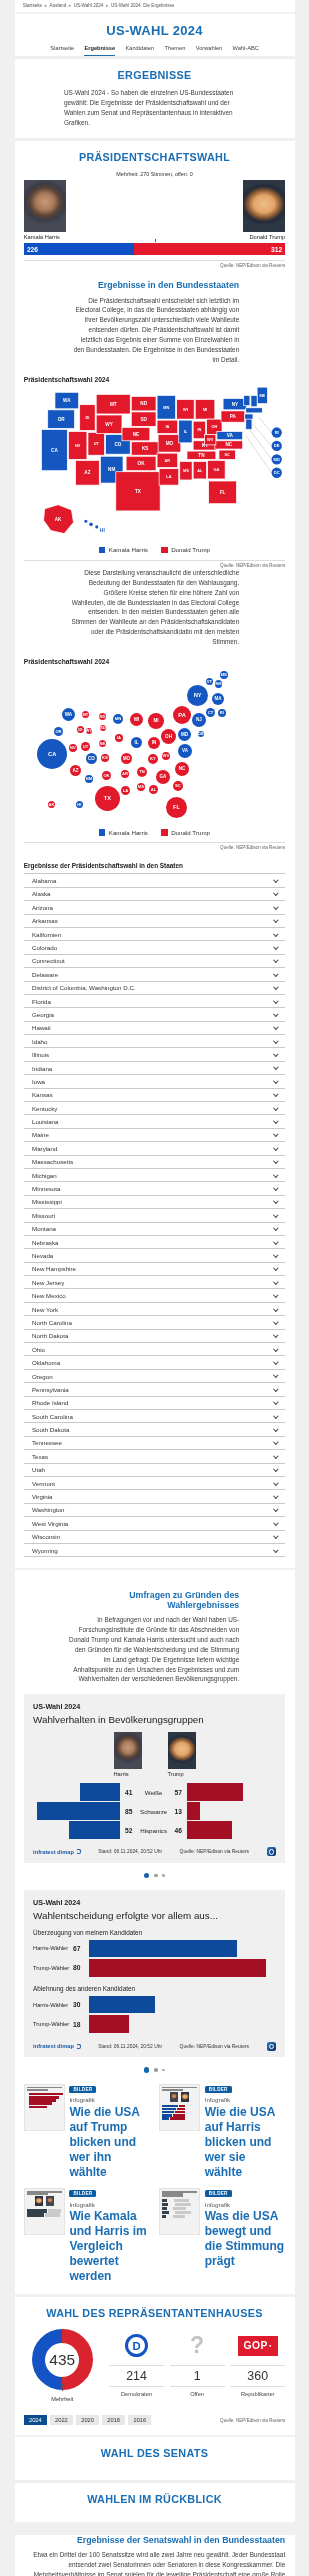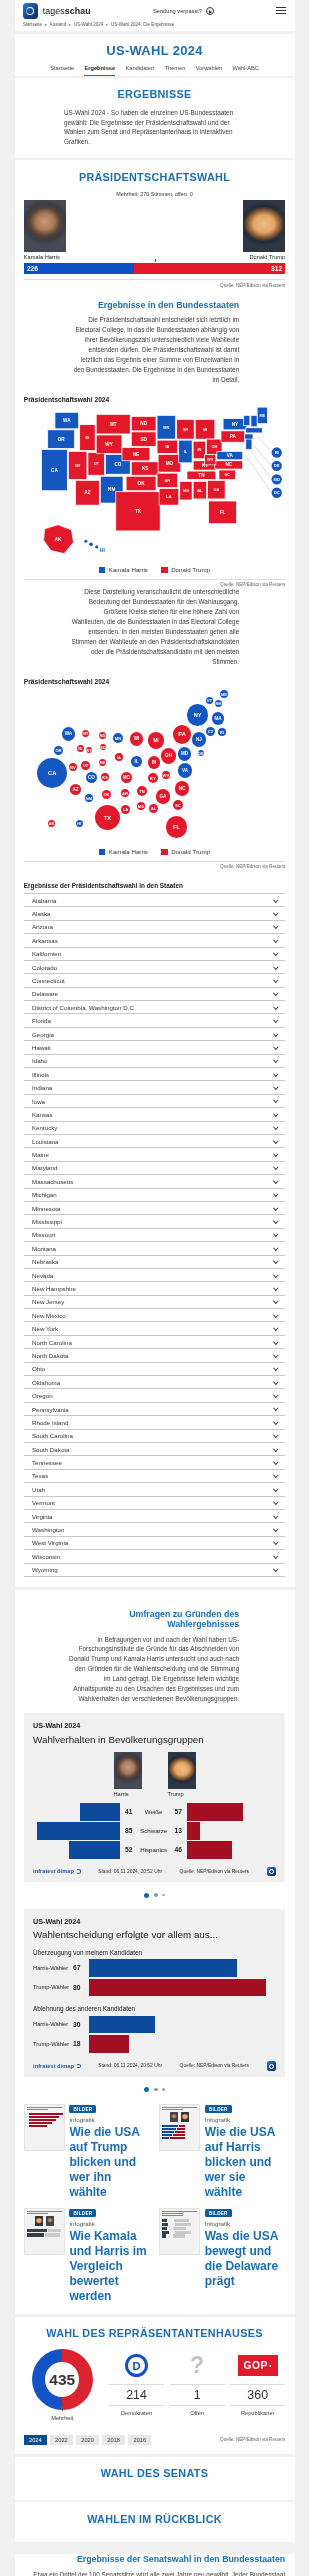--- a/index.html
+++ b/index.html
@@ -130,21 +130,21 @@
   .tphoto { width:8.2px; height:10.3px; }
   .badge { display:inline-block; background:#0b5da0; color:#fff; font-size:4.6px; font-weight:bold;
     letter-spacing:0.3px; padding:1.3px 4.1px; border-radius:1.5px; }
   .tkick { font-size:6.2px; color:#555; margin:3.1px 0 1.5px; }
   .tttl { font-size:12px; line-height:1.25; font-weight:bold; color:#1a6eb4; }
 
   
   .house-row { display:flex; align-items:flex-start; padding:3.1px 9.3px 0; }
   .donut-wrap { width:77px; text-align:center; }
   .donut { width:61px; height:61px; border-radius:50%; margin:0 auto; position:relative;
-    background:conic-gradient(#d9232e 0 50.6%, #1353c4 50.6% 100%);font-weight:bold; }
+    background:conic-gradient(#d9232e 0 50.6%, #1353c4 50.6% 100%); }
   .donut::before { content:""; position:absolute; inset:13.4px; background:#fff; border-radius:50%; }
   .donut::after { content:""; position:absolute; left:50%; bottom:-1px; height:7.2px; border-left:1px dashed #555; }
   .donut .num { position:absolute; inset:0; display:flex; align-items:center; justify-content:center;
     font-size:15.5px; color:#333; z-index:1; }
   .donut-cap { font-size:5.7px; color:#333; margin-top:5.2px; }
   .stats { flex:1; display:flex; justify-content:space-between; padding-left:8.2px; }
   .stat { width:55px; text-align:center; }
   .stat .logo-slot { height:33px; display:flex; align-items:center; justify-content:center; }
   .dnc { width:23px; height:23px; border:3.1px solid #1353c4; border-radius:50%;
     display:flex; align-items:center; justify-content:center;
@@ -160,33 +160,20 @@
   .chip { font-size:5.7px; padding:2.1px 5.2px; background:#e8e8e8; color:#333; }
   .chip.active { background:#0b4d8f; color:#fff; }
   .chips .src { margin-left:auto; }
 </style>
 </head>
 <body>
 
 <div class="col">
 
   <div class="card">
-    <div class="hdr">
-      <div class="ts-logo"></div>
-      <div class="brand"><span>tages</span><b>schau</b></div>
-      <div class="vod">
-        <span>Sendung verpasst?</span>
-        <span class="play"></span>
-      </div>
-      <div class="burger">
-          <i></i>
-          <i></i>
-          <i></i>
-        </div>
-    </div>
     <div class="crumbs" id="crumbs">
         <span>Startseite</span>
         <span class="sep">▸</span>
         <span>Ausland</span>
         <span class="sep">▸</span>
         <span>US-Wahl 2024</span>
         <span class="sep">▸</span>
         <span>US-Wahl 2024: Die Ergebnisse</span>
       </div>
   </div>
@@ -815,21 +802,21 @@
                 <div class="tb-row">
                   <div class="tb dark" style="width:6.7px;margin:0;height:3.1px;"></div>
                   <div class="tb gray" style="width:15.5px;margin:0 0 0 5.2px;height:3.1px;"></div>
                 </div>
                 <div class="tb-row">
                   <div class="tb dark" style="width:4.1px;margin:0;height:3.1px;"></div>
                   <div class="tb gray" style="width:12.4px;margin:0 0 0 5.2px;height:3.1px;"></div>
                 </div>
               </div>
             </div>
-            <div><span class="badge">BILDER</span><div class="tkick">Infografik</div><div class="tttl">Was die USA bewegt und die Delaware prägt</div></div>
+            <div><span class="badge">BILDER</span><div class="tkick">Infografik</div><div class="tttl">Was die USA bewegt und die Stimmung prägt</div></div>
           </div>
         </div>
     </div>
   </div>
 
   <div class="card">
     <div class="h-center h2">WAHL DES REPRÄSENTANTENHAUSES</div>
     <div class="house-row">
       <div class="donut-wrap">
         <div class="donut">

